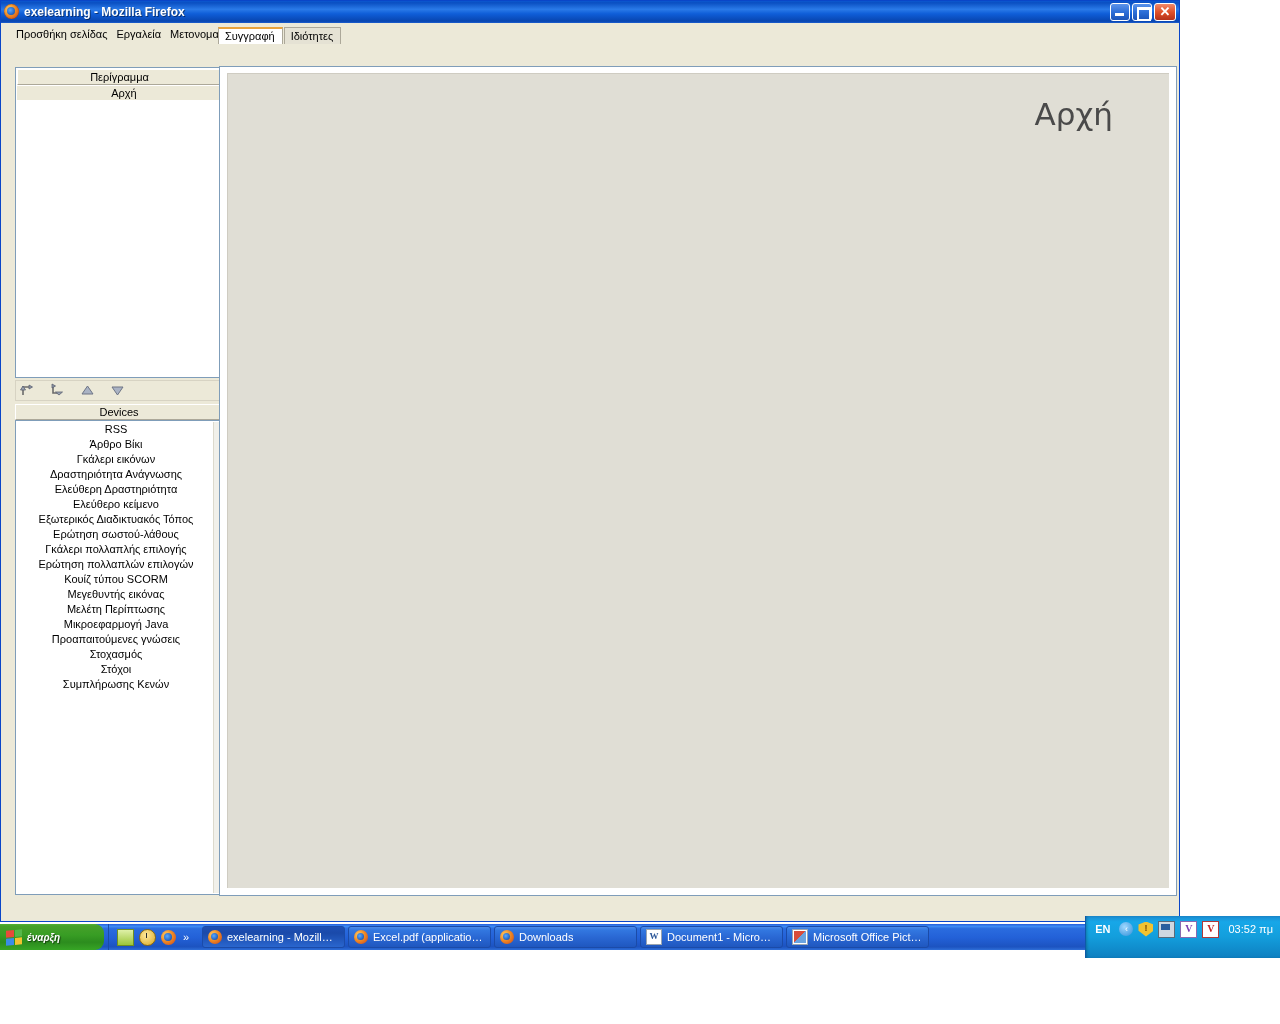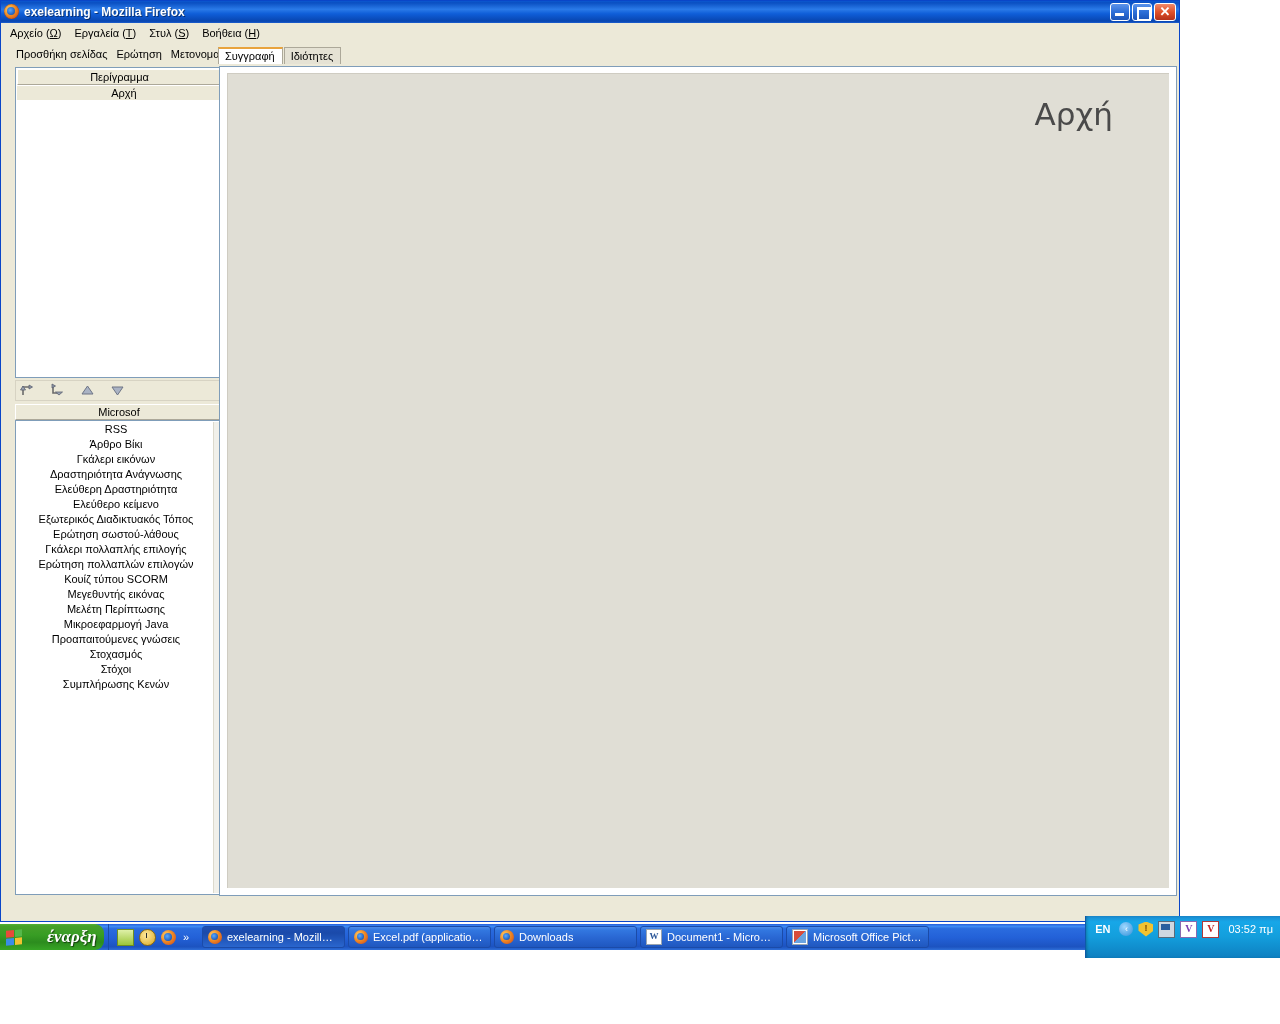--- a/index.html
+++ b/index.html
@@ -368,26 +368,25 @@
     transform: skewY(-6deg);
     margin-right: 5px;
   }
   .start-flag i { display: block; }
   .sf1 { background: #e84a3a; }
   .sf2 { background: #55b84a; }
   .sf3 { background: #3a8ce8; }
   .sf4 { background: #f2c230; }
   .start-label {
     color: #ffffff;
-    font-size: 17px;
+    font-size: 10px;
     font-weight: bold;
     font-style: italic;
     text-shadow: 1px 1px 1px rgba(0,0,0,0.55);
-    font-family: Liberation Serif, serif;
-    margin-left: 20px;
+    font-family: Liberation Sans, sans-serif;
   }
 
   .quicklaunch {
     display: flex;
     align-items: center;
     height: 26px;
     padding: 0 4px 0 8px;
     gap: 5px;
     border-left: 1px solid #1a4ca8;
     margin-left: 4px;
@@ -613,31 +612,25 @@
           </span>
         <span class="tbtn">
             <span class="maxi"></span>
           </span>
         <span class="tbtn close">
             <span class="xg">✕</span>
           </span>
       </span>
     </div>
 
-    <div class="menubar">
-      <span class="menu-item"><span>Αρχείο (</span><u>Ω</u><span>)</span></span>
-      <span class="menu-item"><span>Εργαλεία (</span><u>T</u><span>)</span></span>
-      <span class="menu-item"><span>Στυλ (</span><u>S</u><span>)</span></span>
-      <span class="menu-item"><span>Βοήθεια (</span><u>H</u><span>)</span></span>
-    </div>
 
     <div class="toolrow">
       <div class="tool-btns">
         <span class="tool-btn">Προσθήκη σελίδας</span>
-        <span class="tool-btn">Ερώτηση</span>
+        <span class="tool-btn">Εργαλεία</span>
         <span class="tool-btn">Μετονομασία</span>
       </div>
       <div class="tabs">
         <span class="tab active">Συγγραφή</span>
         <span class="tab">Ιδιότητες</span>
       </div>
     </div>
 
     <div class="client">
 
@@ -673,21 +666,21 @@
             </svg>
           </span>
           <span class="titool">
             <svg width="17" height="17" viewBox="0 0 17 17">
               <path d="M8.5 13 L3 5 L14 5 Z" fill="#aab3c4" stroke="#6e7585" stroke-width="1"></path>
             </svg>
           </span>
         </div>
 
         <div class="devices-header-wrap">
-          <div class="panel-header">Microsof</div>
+          <div class="panel-header">Devices</div>
         </div>
 
         <div class="panel-box" id="devices-box">
           <div class="device-list" id="device-list">
               <div class="device-item">RSS</div>
               <div class="device-item">Άρθρο Βίκι</div>
               <div class="device-item">Γκάλερι εικόνων</div>
               <div class="device-item">Δραστηριότητα Ανάγνωσης</div>
               <div class="device-item">Ελεύθερη Δραστηριότητα</div>
               <div class="device-item">Ελεύθερο κείμενο</div>

